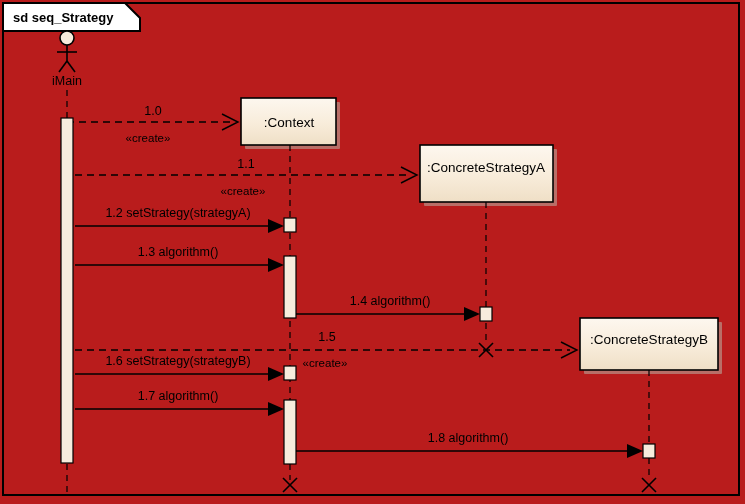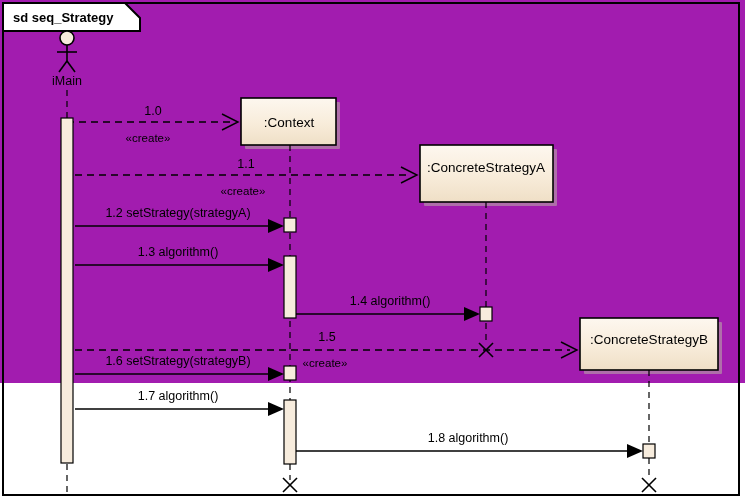--- a/index.html
+++ b/index.html
@@ -9,22 +9,22 @@
   }
   body {
     width: 745px;
     height: 504px;
     overflow: hidden;
     font-family: "Liberation Sans", sans-serif;
   }
   #diagram-root {
     position: relative;
     width: 745px;
-    height: 383px;
-    background: #a21caf;
+    height: 504px;
+    background: #b91c1c;
   }
   svg#seq-svg {
     display: block;
     width: 745px;
     height: 504px;
   }
   .frame-border {
     fill: none;
     stroke: #000000;
     stroke-width: 2;

